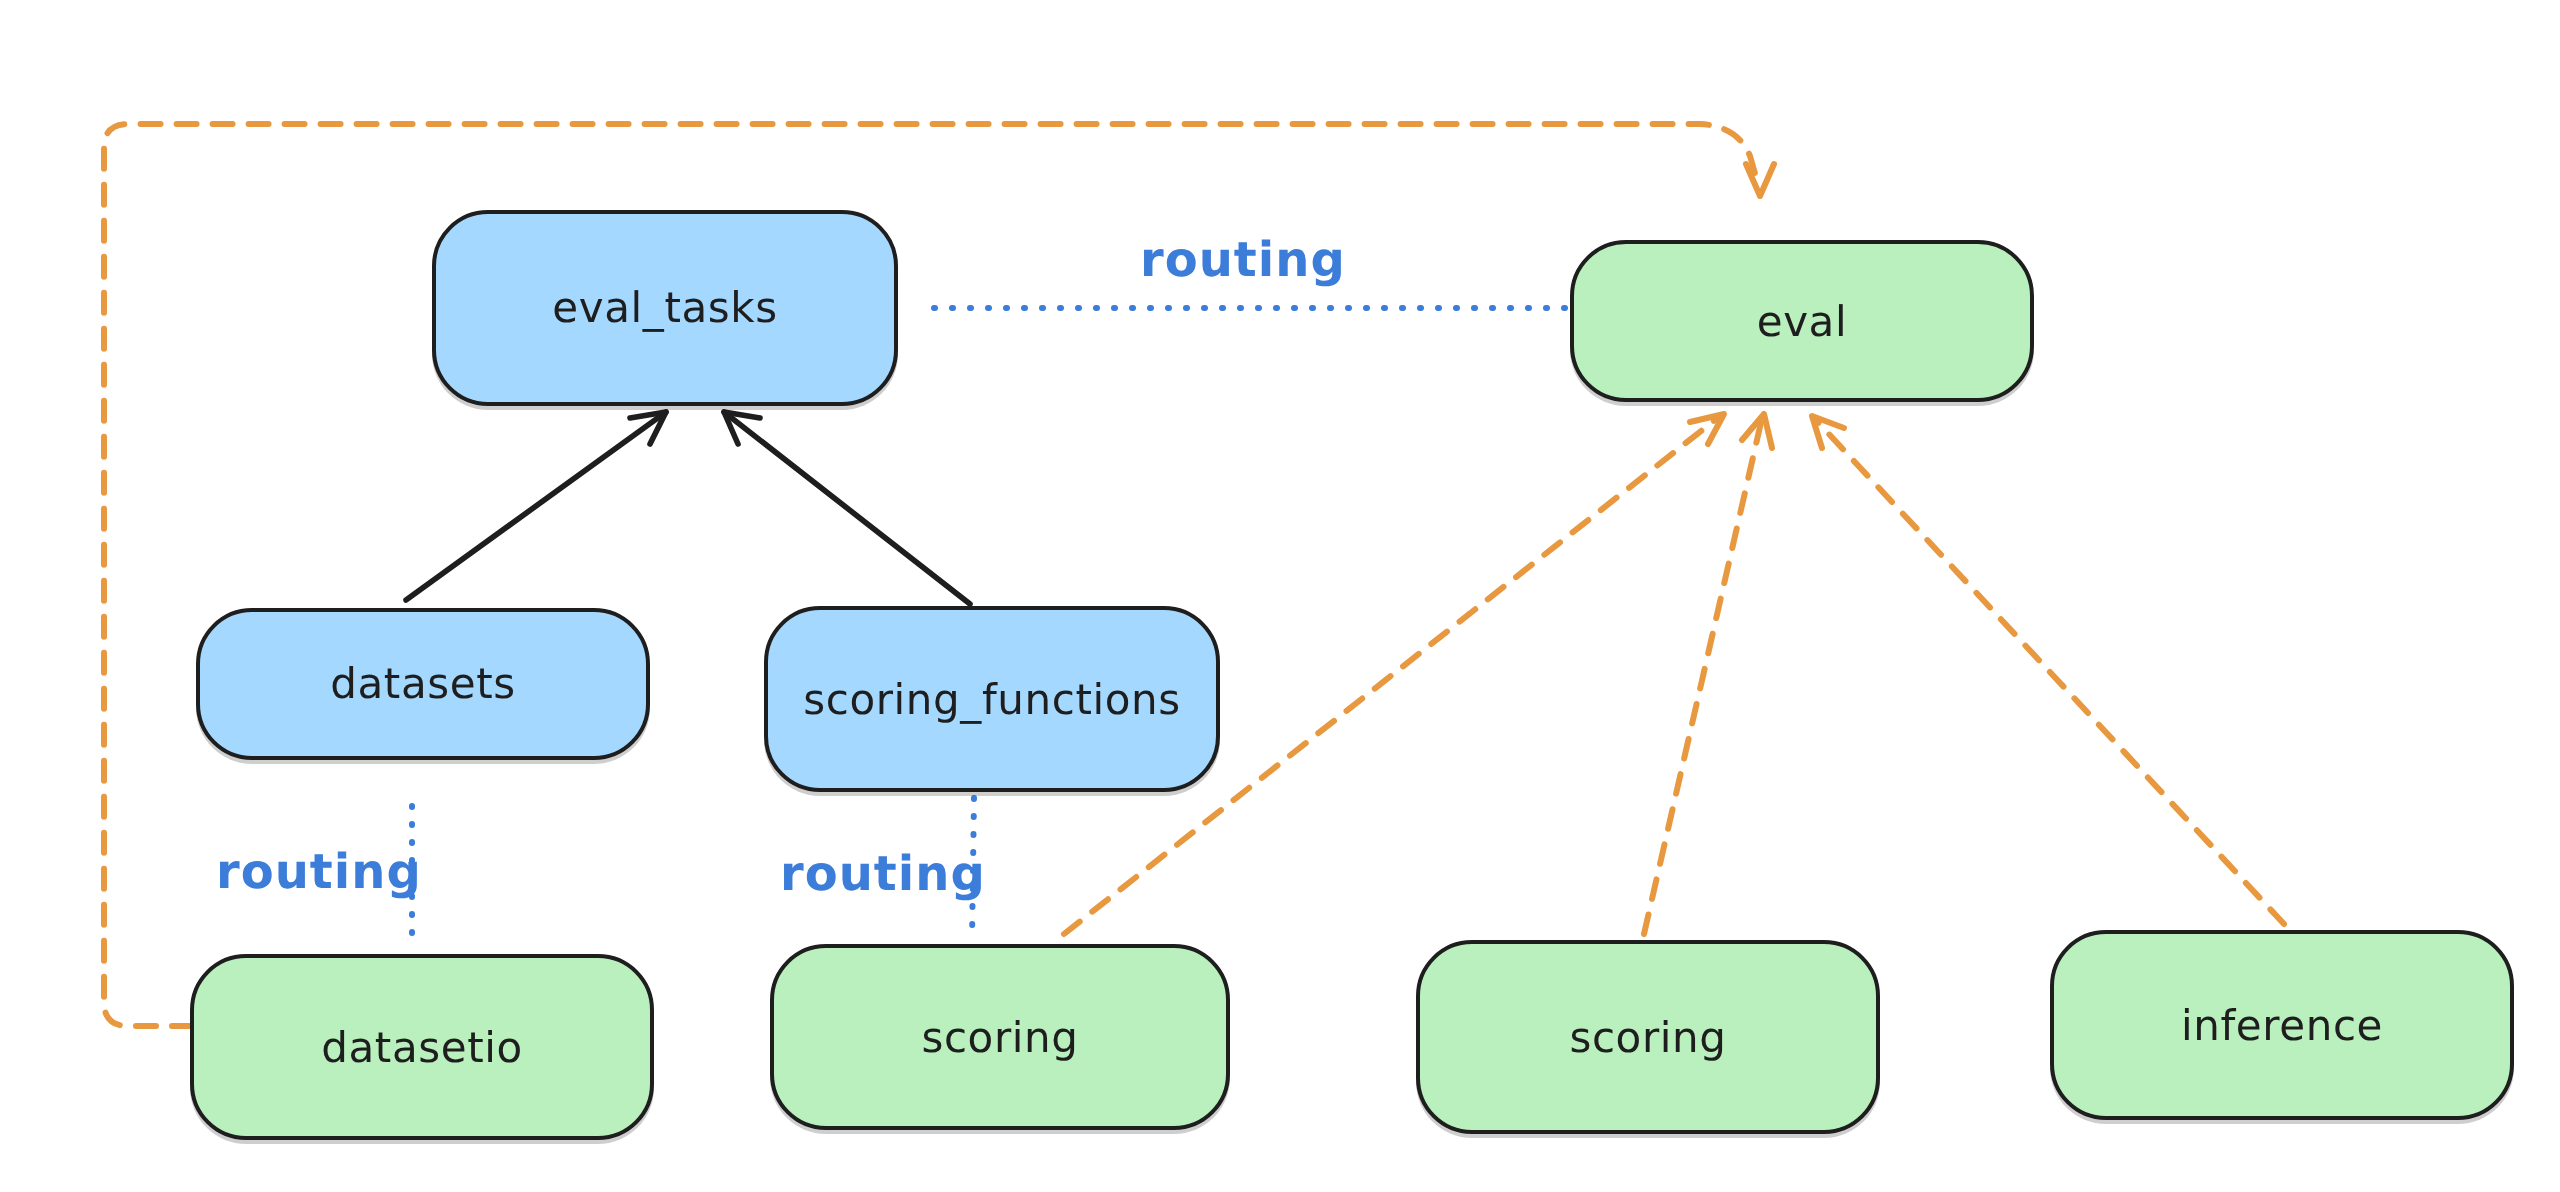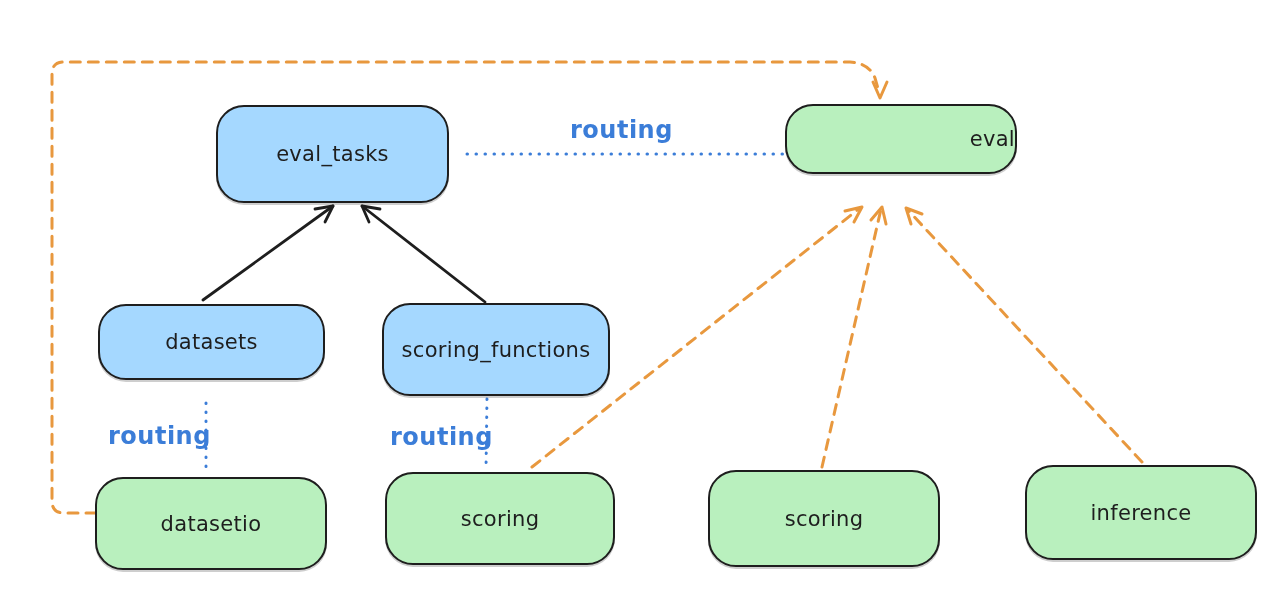--- a/index.html
+++ b/index.html
@@ -31,21 +31,21 @@
     justify-content: center;
     color: #1e1e1e;
     font-size: 21px;
     letter-spacing: 0.3px;
     box-shadow: 0 2px 0 rgba(30,30,30,0.22);
   }
   .node-blue  { background: #a5d8ff; }
   .node-green { background: #b9f0be; }
 
   .n-eval-tasks        { left: 216px;  top: 105px; width: 233px; height: 98px; }
-  .n-eval              { left: 785px;  top: 104px; width: 232px; height: 70px; justify-content: flex-end; }
+  .n-eval              { left: 785px;  top: 120px; width: 232px; height: 81px; }
   .n-datasets          { left: 98px;   top: 304px; width: 227px; height: 76px; }
   .n-scoring-functions { left: 382px;  top: 303px; width: 228px; height: 93px; }
   .n-datasetio         { left: 95px;   top: 477px; width: 232px; height: 93px; }
   .n-scoring           { left: 385px;  top: 472px; width: 230px; height: 93px; }
   .n-agents            { left: 708px;  top: 470px; width: 232px; height: 97px; }
   .n-inference         { left: 1025px; top: 465px; width: 232px; height: 95px; }
 
   .edge-label {
     position: absolute;
     color: #3b7dd8;

